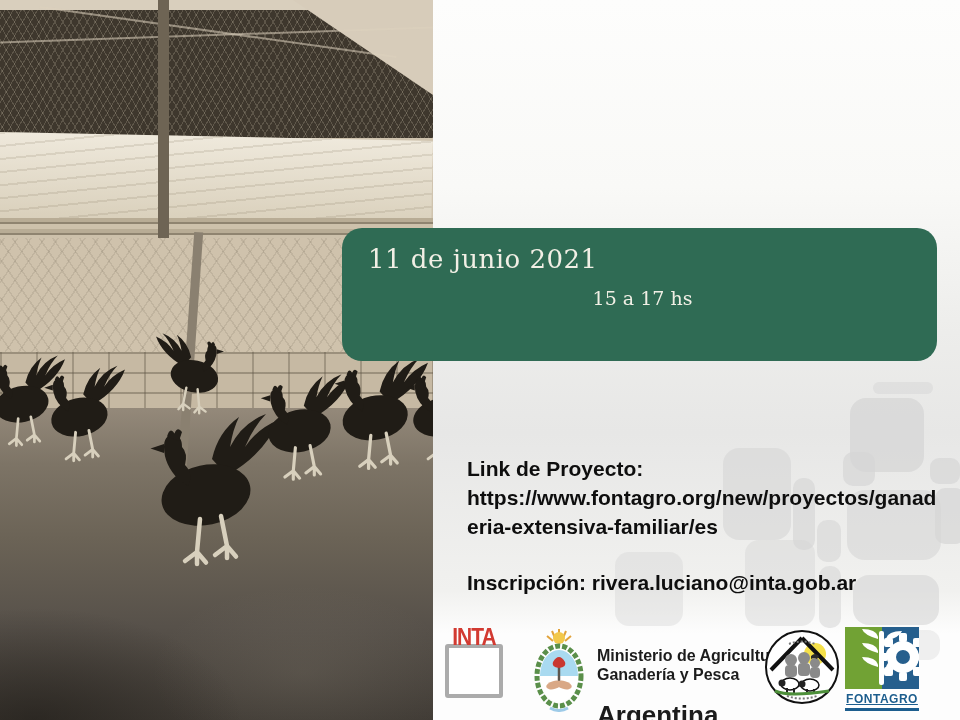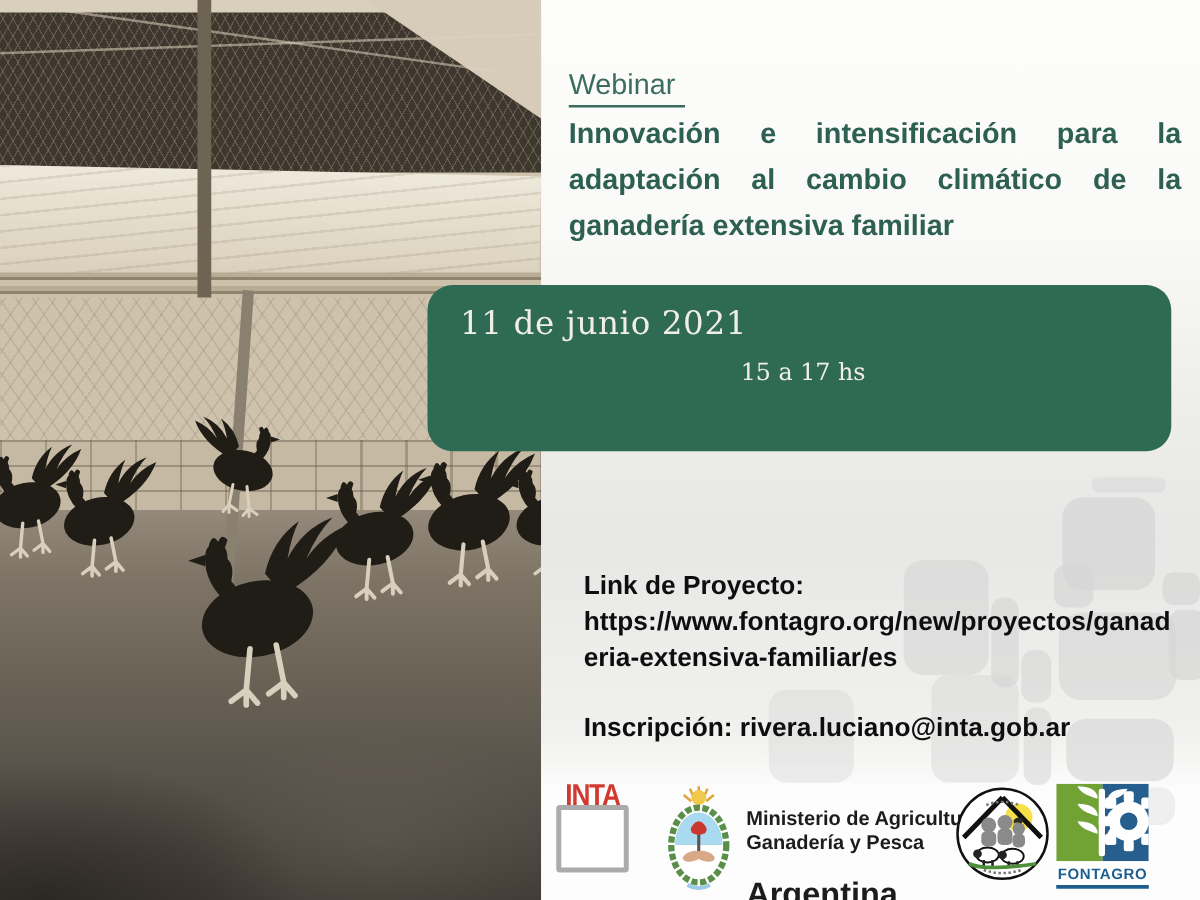--- a/index.html
+++ b/index.html
@@ -69,21 +69,21 @@
   .inta .word{color:#d23a31;font-weight:800;font-size:21px;letter-spacing:-1px;transform:scaleY(1.15);line-height:20px;}
   .inta .bar{width:40px;height:4px;background:#2b99ae;margin-top:2px;}
   .arms{position:absolute;left:93px;top:2px;}
   .ministry{position:absolute;left:160px;top:20px;color:#1c1c1c;}
   .ministry .m1,.ministry .m2{font-size:16px;font-weight:bold;line-height:19px;}
   .ministry .m3{font-size:26px;font-weight:bold;margin-top:16px;}
   .seal{position:absolute;left:326px;top:2px;}
   .fontagro{position:absolute;left:408px;top:1px;width:74px;background:#fff;border-bottom:3px solid #1d5e8e;}
   .fontagro .flag{width:74px;height:62px;display:block;}
   .fontagro .word{display:block;text-align:center;color:#1d5e8e;font-weight:800;font-size:12px;
-                  letter-spacing:.5px;padding:3px 0 2px;}
+                  letter-spacing:.5px;padding:3px 0 2px;text-decoration:underline;}
 </style>
 </head>
 <body>
 
 <div class="canvas">
 
   <div class="photo">
     <div class="ph-topwall"></div>
     <div class="ph-net"></div>
     <div class="ph-corner"></div>
@@ -148,22 +148,20 @@
       <rect x="502" y="488" width="30" height="56" rx="10" opacity=".7"></rect>
       <rect x="386" y="566" width="22" height="62" rx="10" opacity=".55"></rect>
       <rect x="420" y="575" width="86" height="50" rx="16" opacity=".6"></rect>
       <rect x="182" y="552" width="68" height="74" rx="14" opacity=".4"></rect>
       <rect x="312" y="540" width="70" height="86" rx="14" opacity=".45"></rect>
       <rect x="427" y="630" width="80" height="30" rx="12" opacity=".35"></rect>
       <rect x="440" y="382" width="60" height="12" rx="6" opacity=".5"></rect>
     </g>
   </svg>
 
-  <div class="kicker">Webinar</div>
-  <p class="title">Innovación e intensificación para la adaptación al cambio climático de la ganadería extensiva familiar</p>
 
   <div class="banner">
     <div class="b2">11 de junio 2021</div>
     <div class="b3">15 a 17 hs</div>
   </div>
 
 
   <div class="linkblock">
     <div>Link de Proyecto:</div>
     <div class="url">https://www.fontagro.org/new/proyectos/ganaderia-extensiva-familiar/es</div>

